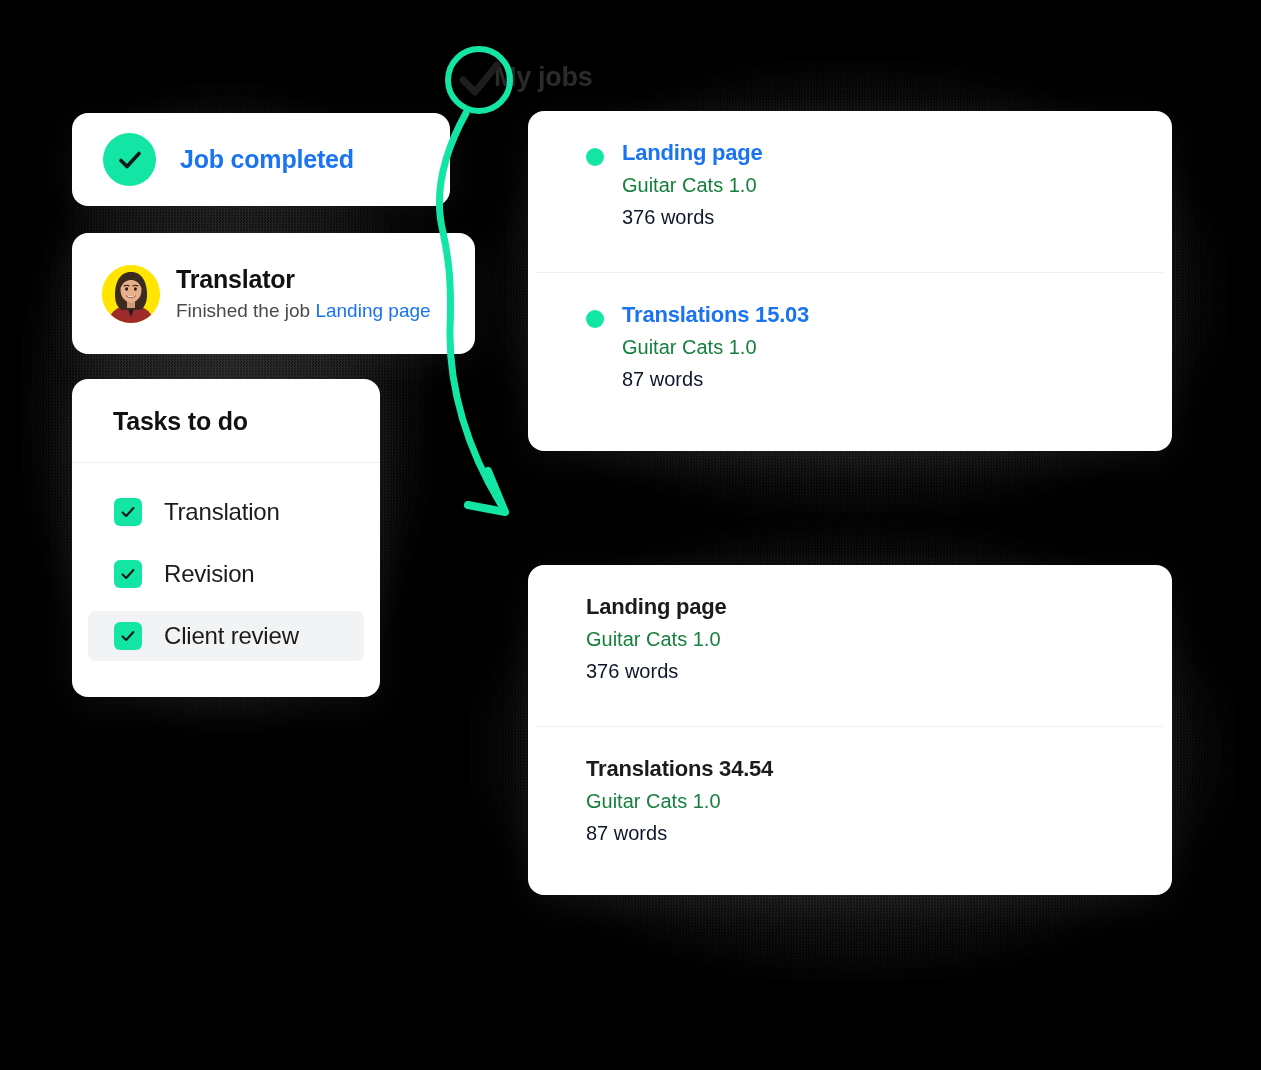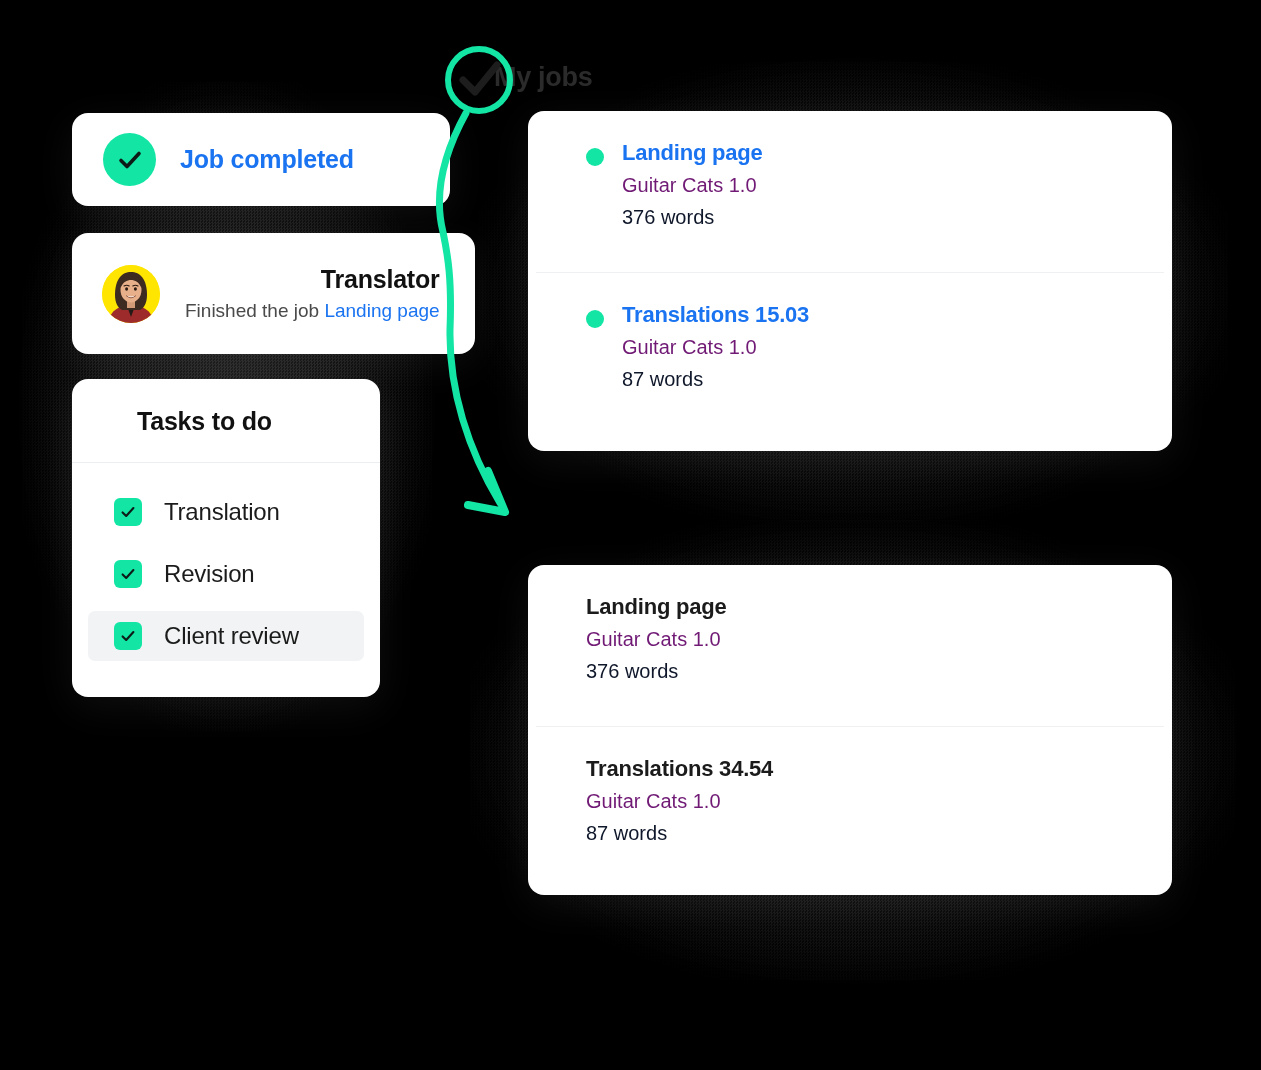--- a/index.html
+++ b/index.html
@@ -69,30 +69,30 @@
   }
 
   
   #card-translator{left:72px;top:233px;width:403px;height:121px;display:flex;align-items:center;}
   .avatar{
     width:58px;height:58px;border-radius:50%;
     margin-left:30px;flex:none;
     overflow:hidden;position:relative;
     background:#ffe500;
   }
-  .tr-text{margin-left:25px;text-align:right;}
+  .tr-text{margin-left:16px;}
   .tr-title{font-size:25px;font-weight:bold;color:#111;letter-spacing:-0.2px;line-height:1.15;}
   .tr-sub{font-size:19px;color:#4a4a4a;margin-top:6px;}
   .tr-sub .lnk{color:#1a73f0;}
 
   
   #card-tasks{left:72px;top:379px;width:308px;height:318px;}
   .tasks-title{
     font-size:25px;font-weight:bold;color:#111;
-    padding:28px 0 0 65px;letter-spacing:-0.2px;
+    padding:28px 0 0 41px;letter-spacing:-0.2px;
   }
   .tasks-divider{height:1px;background:#eceff1;margin-top:26px;}
   .task-list{padding:24px 16px 0 16px;}
   .task-row{
     display:flex;align-items:center;
     height:50px;border-radius:10px;padding-left:26px;
     margin-bottom:12px;
   }
   .task-row.highlight{background:#f1f3f4;border-radius:7px;}
   .cbx{
@@ -114,21 +114,21 @@
   .dot{
     position:absolute;left:0px;top:7px;
     width:18px;height:18px;border-radius:50%;background:#13e5a5;
   }
   .job-title{
     font-size:22px;font-weight:bold;letter-spacing:-0.2px;line-height:1.1;
   }
   .job-title.blue{color:#1a73f0;}
   .job-title.dark{color:#1b1b1b;}
   .job-title.indent{margin-left:36px;}
-  .job-sub{font-size:20px;color:#701a75;margin-top:9px;}
+  .job-sub{font-size:20px;color:#15803d;margin-top:9px;}
   .job-sub.indent{margin-left:36px;}
   .job-words{font-size:20px;color:#0f172a;margin-top:9px;}
   .job-words.indent{margin-left:36px;}
 
   
   #annotation{position:absolute;left:0;top:0;width:1261px;height:1070px;pointer-events:none;}
 </style>
 </head>
 <body>
 

